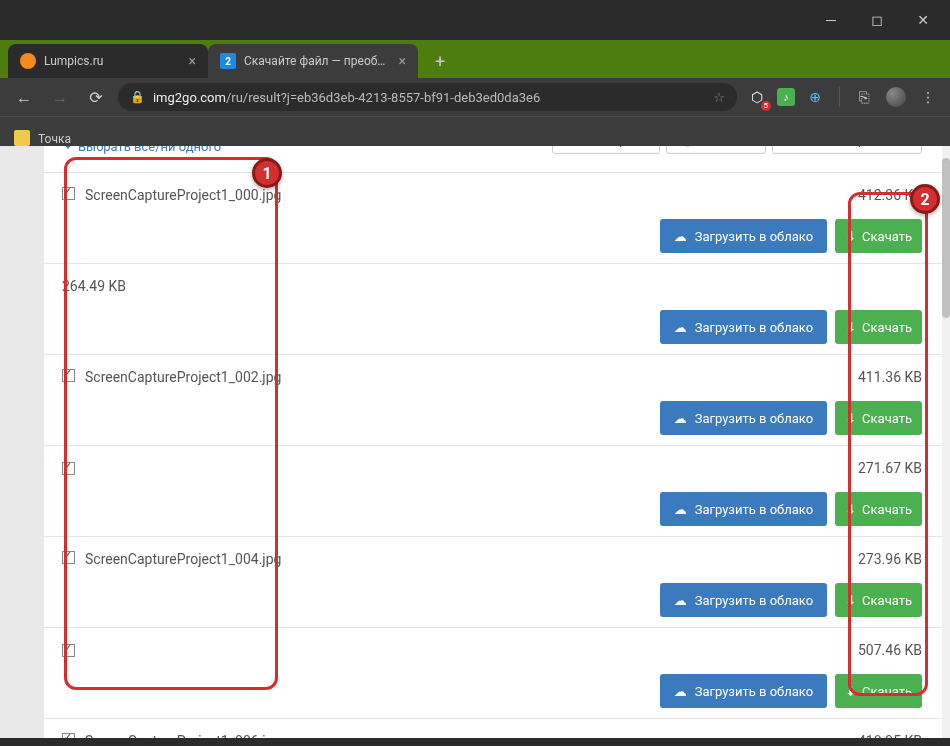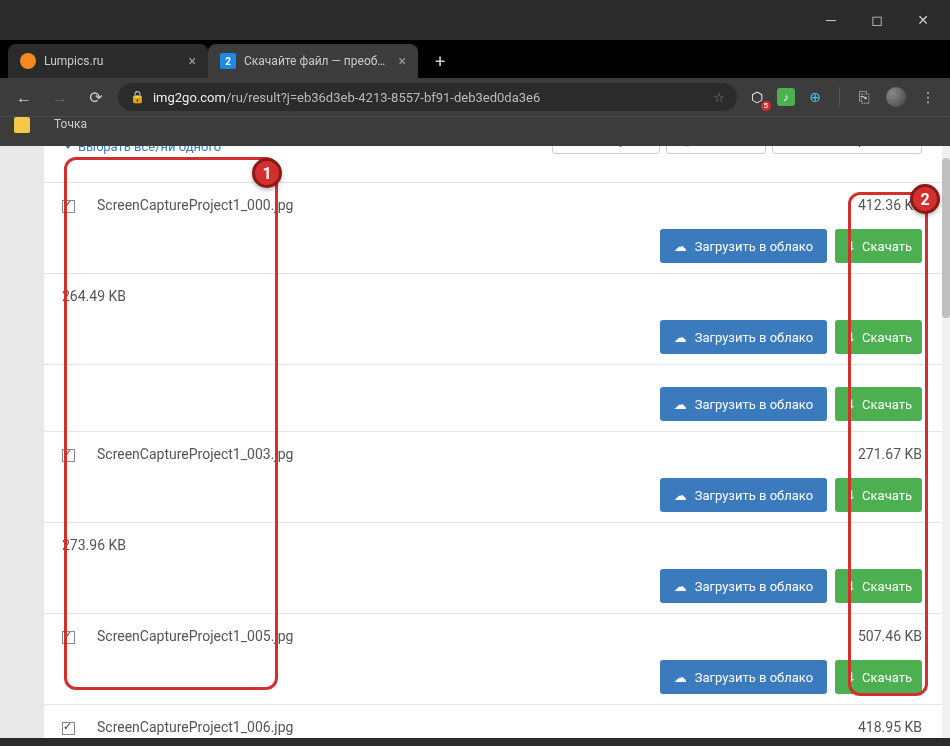--- a/index.html
+++ b/index.html
@@ -1,52 +1,52 @@
 <!DOCTYPE html>
 <html><head>
 <meta charset="utf-8">
 <style>
 *{margin:0;padding:0;box-sizing:border-box;font-family:-apple-system,BlinkMacSystemFont,"Segoe UI",Roboto,Arial,sans-serif}
 body{background:#2b2b2b;width:950px;height:746px;overflow:hidden;position:relative}
 .titlebar{height:40px;background:#2b2b2b;display:flex;align-items:center;justify-content:flex-end;padding:0 4px}
 .win-btn{width:46px;height:32px;display:flex;align-items:center;justify-content:center;color:#ccc;font-size:14px}
-.tabs-row{height:38px;background:#000000;display:flex;align-items:flex-end;padding-left:8px;gap:0}
+.tabs-row{height:38px;background:#4d7c0f;display:flex;align-items:flex-end;padding-left:8px;gap:0}
 .tab{height:34px;display:flex;align-items:center;padding:0 12px;border-radius:8px 8px 0 0;color:#ccc;font-size:12px;gap:8px;max-width:210px;min-width:200px;position:relative}
 .tab.active{background:#3c3c3c}
 .tab.inactive{background:#2b2b2b}
 .tab-favicon{width:16px;height:16px;border-radius:50%;flex-shrink:0}
 .fav-orange{background:#f58a1f}
 .fav-blue{background:#1e88e5;display:flex;align-items:center;justify-content:center;color:#fff;font-size:10px;font-weight:bold;border-radius:2px}
 .tab-title{white-space:nowrap;overflow:hidden;text-overflow:ellipsis;flex:1}
 .tab-close{color:#999;font-size:14px;flex-shrink:0}
 .tab-add{width:28px;height:28px;display:flex;align-items:center;justify-content:center;color:#ccc;font-size:18px;margin-left:8px;margin-bottom:3px}
 .toolbar{height:38px;background:#3c3c3c;display:flex;align-items:center;padding:0 10px;gap:8px}
 .nav-btn{width:28px;height:28px;display:flex;align-items:center;justify-content:center;color:#ccc;font-size:16px}
 .nav-btn.disabled{color:#666}
 .addr-bar{flex:1;height:28px;background:#2b2b2b;border-radius:14px;display:flex;align-items:center;padding:0 12px;color:#bbb;font-size:13px;gap:8px}
 .addr-lock{color:#888;font-size:12px}
 .addr-text{flex:1;white-space:nowrap;overflow:hidden}
 .addr-domain{color:#eee}
 .ext-icon{width:24px;height:24px;display:flex;align-items:center;justify-content:center;font-size:14px;position:relative}
 .ext-badge{position:absolute;bottom:-2px;right:-2px;background:#d32f2f;color:#fff;font-size:8px;border-radius:6px;padding:0 3px;line-height:10px}
-.bookmarks{height:30px;background:#3c3c3c;display:flex;align-items:flex-start;padding:0 14px;gap:24px;border-top:1px solid #4a4a4a}
+.bookmarks{height:30px;background:#3c3c3c;display:flex;align-items:flex-end;padding:0 14px;gap:8px;border-top:1px solid #4a4a4a}
 .bm-icon{width:16px;height:16px;background:#f2c94c;border-radius:2px}
 .bm-text{color:#ccc;font-size:12px}
 .content{position:absolute;left:44px;right:8px;top:146px;bottom:8px;background:#fff;overflow:hidden}
 .scroll-track{position:absolute;right:0;top:146px;bottom:8px;width:8px;background:#f0f0f0}
 .scroll-thumb{position:absolute;right:0;width:8px;background:#c0c0c0;border-radius:4px}
 .page-left{position:absolute;left:0;top:146px;bottom:8px;width:44px;background:#e9e9e9}
-.header-row{height:20px;display:flex;align-items:center;justify-content:space-between;padding:0 20px;margin-bottom:16px;overflow:hidden;position:relative;top:-10px}
+.header-row{height:20px;display:flex;align-items:center;justify-content:space-between;padding:0 20px;margin-bottom:6px;overflow:hidden;position:relative;top:-10px}
 .select-toggle{color:#3a7abd;font-size:13px;display:flex;align-items:center;gap:6px}
 .caret{width:0;height:0;border-left:4px solid transparent;border-right:4px solid transparent;border-top:5px solid #3a7abd}
 .action-btns{display:flex;gap:6px}
 .ghost-btn{height:30px;padding:0 12px;border:1px solid #ccc;background:#fff;color:#555;font-size:13px;border-radius:3px;display:flex;align-items:center;gap:6px;margin-top:-14px}
 .file-row{border-top:1px solid #e5e5e5;padding:10px 20px 10px 18px}
 .file-line{display:flex;align-items:center;justify-content:space-between;height:24px}
-.file-left{display:flex;align-items:flex-end;gap:22px}
+.file-left{display:flex;align-items:flex-start;gap:10px}
 .chk{width:13px;height:13px;border:1px solid #888;background:#fff;position:relative;flex-shrink:0}
 .chk.checked::after{content:"✓";position:absolute;left:0;top:-3px;font-size:11px;color:#333}
 .file-name{color:#555;font-size:14px}
 .file-size{color:#555;font-size:14px}
 .btn-row{display:flex;justify-content:flex-end;gap:8px;margin-top:12px}
 .cloud-btn{height:34px;background:#3a7abd;color:#fff;border:none;border-radius:3px;padding:0 14px;font-size:13px;display:flex;align-items:center;gap:8px}
 .dl-btn{height:34px;background:#4caf50;color:#fff;border:none;border-radius:3px;padding:0 10px;font-size:13px;display:flex;align-items:center;gap:6px}
 .callout{position:absolute;border:3px solid #d32f2f;border-radius:12px;pointer-events:none}
 .badge{position:absolute;width:30px;height:30px;border-radius:50%;background:#d32f2f;border:3px solid #8a1a17;color:#fff;font-weight:bold;font-size:16px;display:flex;align-items:center;justify-content:center;pointer-events:none;box-shadow:0 2px 4px rgba(0,0,0,.3)}
 .avatar{width:20px;height:20px;border-radius:50%;background:radial-gradient(circle at 30% 30%,#888,#444)}
@@ -151,70 +151,79 @@
             <span>☁</span>
             <span>Загрузить в облако</span>
           </button>
           <button class="dl-btn">
             <span>⬇</span>
             <span>Скачать</span>
           </button>
         </div>
       </div>
       <div class="file-row">
-        <div class="btn-row">
-          <button class="cloud-btn">
-            <span>☁</span>
-            <span>Загрузить в облако</span>
-          </button>
-          <button class="dl-btn">
-            <span>⬇</span>
-            <span>Скачать</span>
-          </button>
-        </div>
-      </div>
-      <div class="file-row">
-        <div class="file-line">
-          <div class="file-left">
-            <div class="chk checked"></div>
-            <span class="file-name">ScreenCaptureProject1_003.jpg</span>
+        <div class="file-line">
+          <div class="file-left">
+            <div class="chk checked"></div>
+            <span class="file-name">ScreenCaptureProject1_002.jpg</span>
+          </div>
+          <span class="file-size">411.36 KB</span>
+        </div>
+        <div class="btn-row">
+          <button class="cloud-btn">
+            <span>☁</span>
+            <span>Загрузить в облако</span>
+          </button>
+          <button class="dl-btn">
+            <span>⬇</span>
+            <span>Скачать</span>
+          </button>
+        </div>
+      </div>
+      <div class="file-row">
+        <div class="file-line">
+          <div class="file-left">
+            <div class="chk checked"></div>
           </div>
           <span class="file-size">271.67 KB</span>
         </div>
         <div class="btn-row">
           <button class="cloud-btn">
             <span>☁</span>
             <span>Загрузить в облако</span>
           </button>
           <button class="dl-btn">
             <span>⬇</span>
             <span>Скачать</span>
           </button>
         </div>
       </div>
       <div class="file-row">
         <div class="file-line">
+          <div class="file-left">
+            <div class="chk checked"></div>
+            <span class="file-name">ScreenCaptureProject1_004.jpg</span>
+          </div>
           <span class="file-size">273.96 KB</span>
         </div>
         <div class="btn-row">
           <button class="cloud-btn">
             <span>☁</span>
             <span>Загрузить в облако</span>
           </button>
           <button class="dl-btn">
             <span>⬇</span>
             <span>Скачать</span>
           </button>
         </div>
       </div>
       <div class="file-row">
         <div class="file-line">
           <div class="file-left">
             <div class="chk checked"></div>
-            <span class="file-name">ScreenCaptureProject1_005.jpg</span>
           </div>
           <span class="file-size">507.46 KB</span>
         </div>
         <div class="btn-row">
           <button class="cloud-btn">
             <span>☁</span>
             <span>Загрузить в облако</span>
           </button>
           <button class="dl-btn">
             <span>⬇</span>

